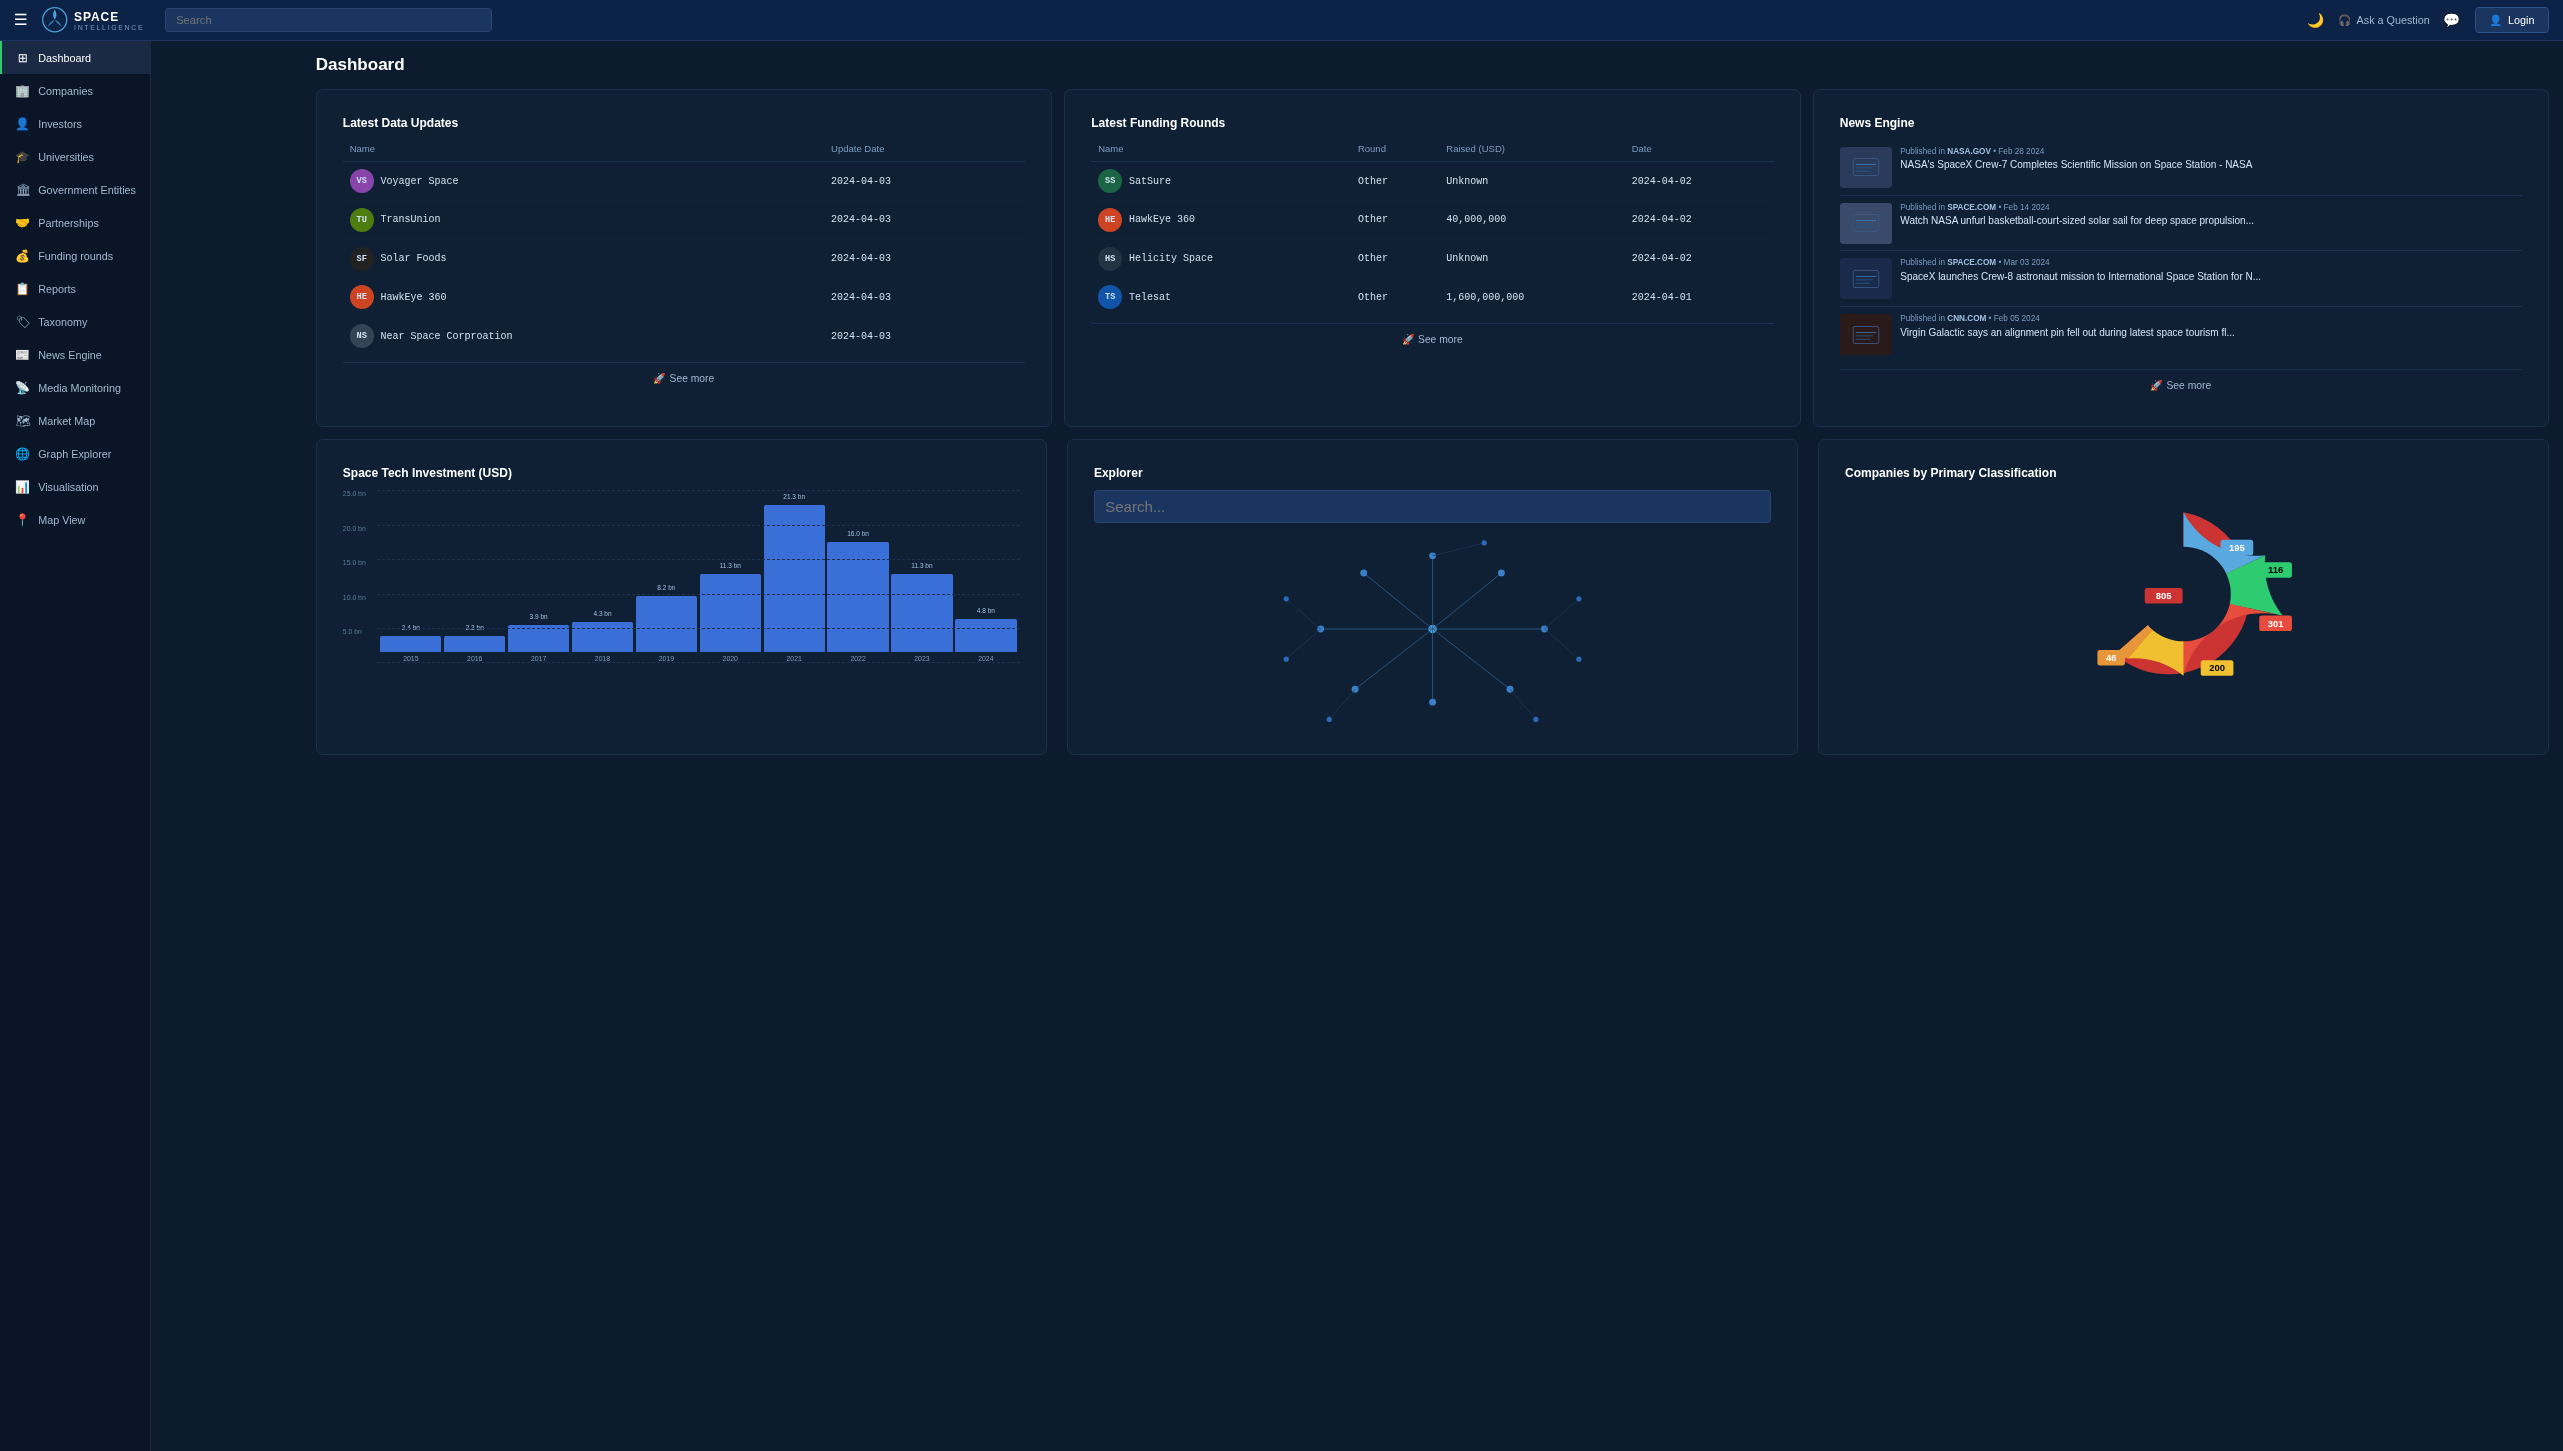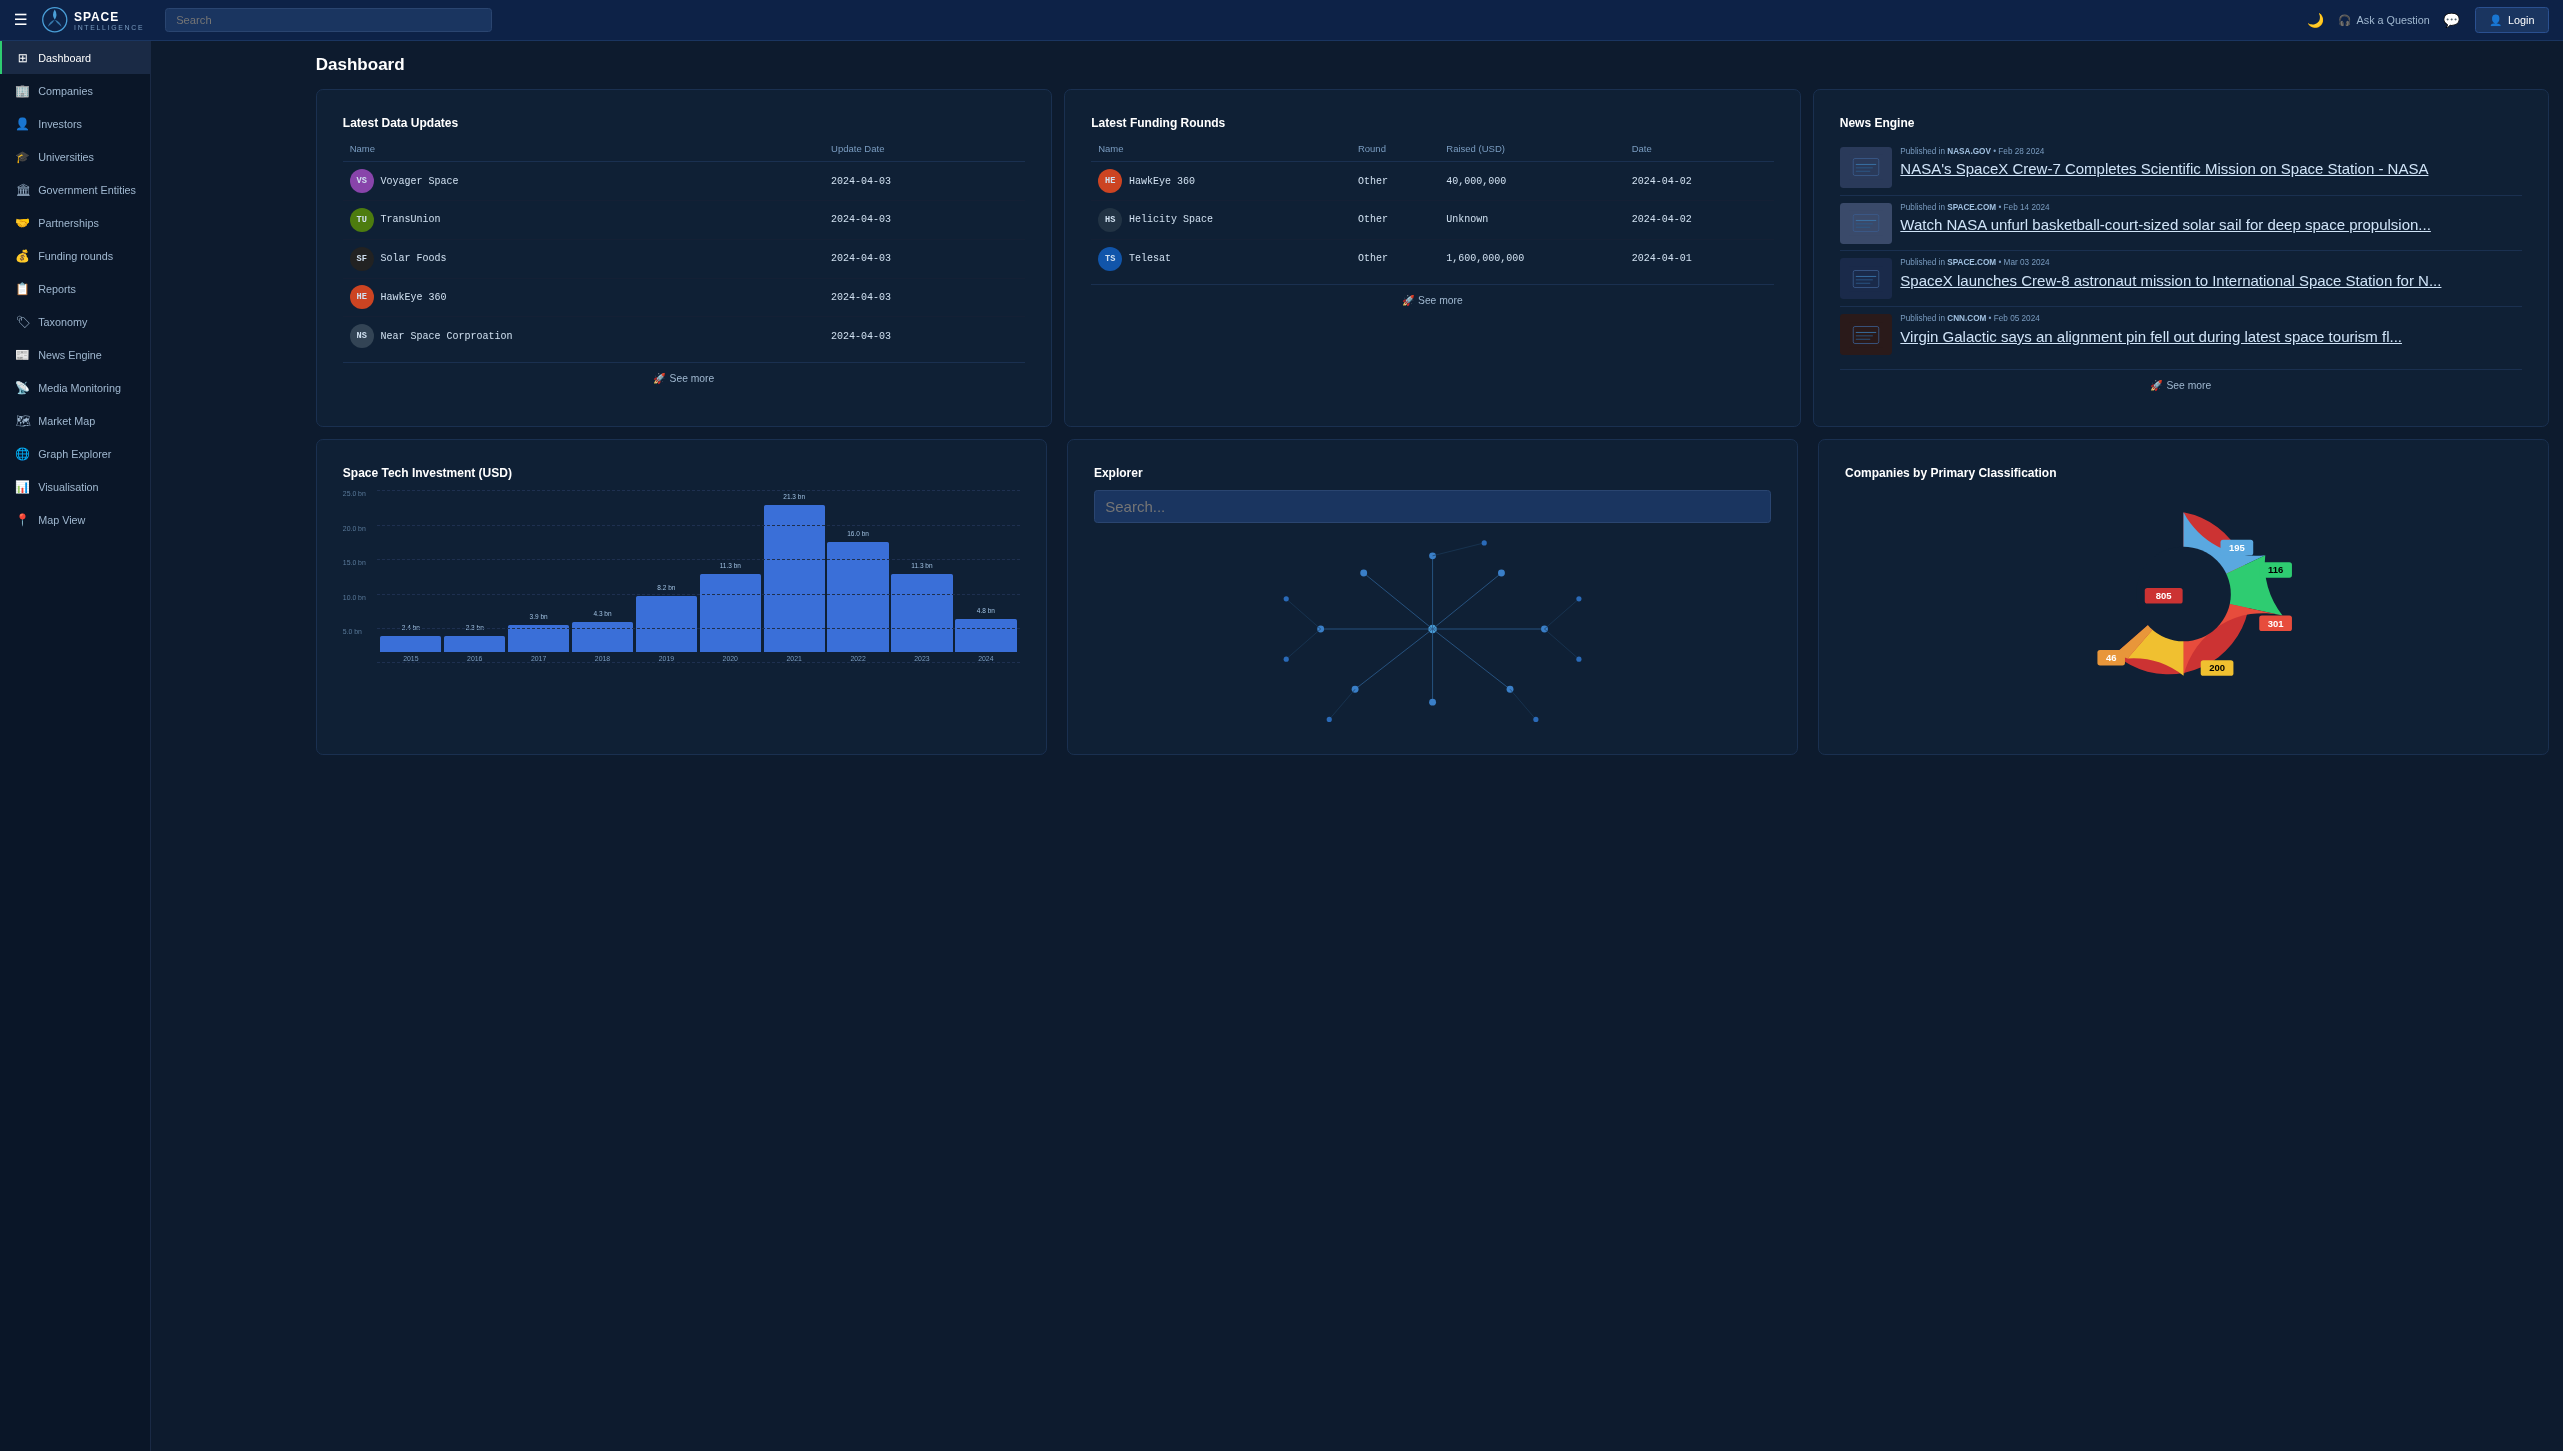--- a/index.html
+++ b/index.html
@@ -168,21 +168,21 @@
       background: #1a3560;
       flex-shrink: 0;
       display: flex;
       align-items: center;
       justify-content: center;
       overflow: hidden;
     }
     .news-content { flex: 1; }
     .news-meta { font-size: 8.2px; color: #7a9cc0; margin-bottom: 2.6px; }
     .news-meta strong { color: #a0c0e0; }
-    .news-headline { font-size: 15px; color: #d0e4f8; line-height: 1.4; text-decoration: underline; }
+    .news-headline { font-size: 10px; color: #d0e4f8; line-height: 1.4; }
     .chart-area { width: 100%; height: 172px; position: relative; display: flex; align-items: flex-end; gap: 2.6px; padding: 0 3.4px; }
     .bar-wrapper { display: flex; flex-direction: column; align-items: center; flex: 1; position: relative; }
     .bar {
       width: 100%;
       background: #3a6fd8;
       border-radius: 1.7px 1.7px 0 0;
       position: relative;
       min-height: 1.7px;
     }
     .bar-label { font-size: 6.9px; color: #7a9cc0; margin-top: 3.4px; text-align: center; }
@@ -391,20 +391,31 @@
       <table class="data-table">
         <thead>
           <tr>
             <th>Name</th>
             <th>Round</th>
             <th>Raised (USD)</th>
             <th>Date</th>
           </tr>
         </thead>
         <tbody id="funding-tbody">
+            <tr>
+    <td>
+      <div class="company-cell">
+        <div class="company-logo" style="background:#1a6644">SS</div>
+        <span>SatSure</span>
+      </div>
+    </td>
+    <td>Other</td>
+    <td>Unknown</td>
+    <td>2024-04-02</td>
+  </tr>
             <tr>
     <td>
       <div class="company-cell">
         <div class="company-logo" style="background:#cc4422">HE</div>
         <span>HawkEye 360</span>
       </div>
     </td>
     <td>Other</td>
     <td>40,000,000</td>
     <td>2024-04-02</td>

